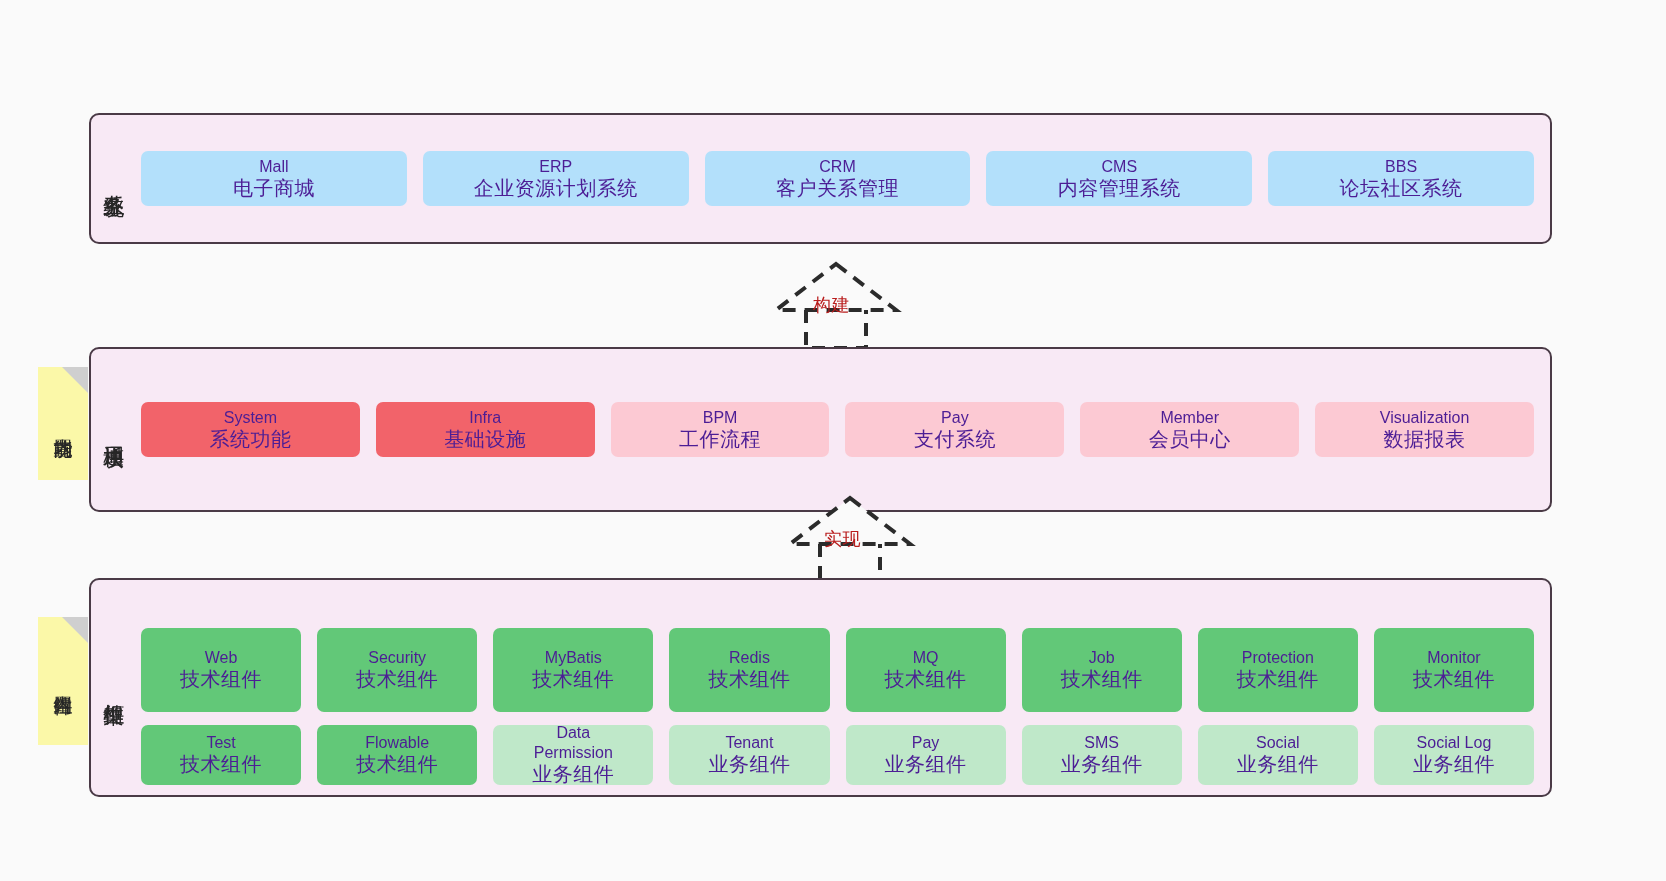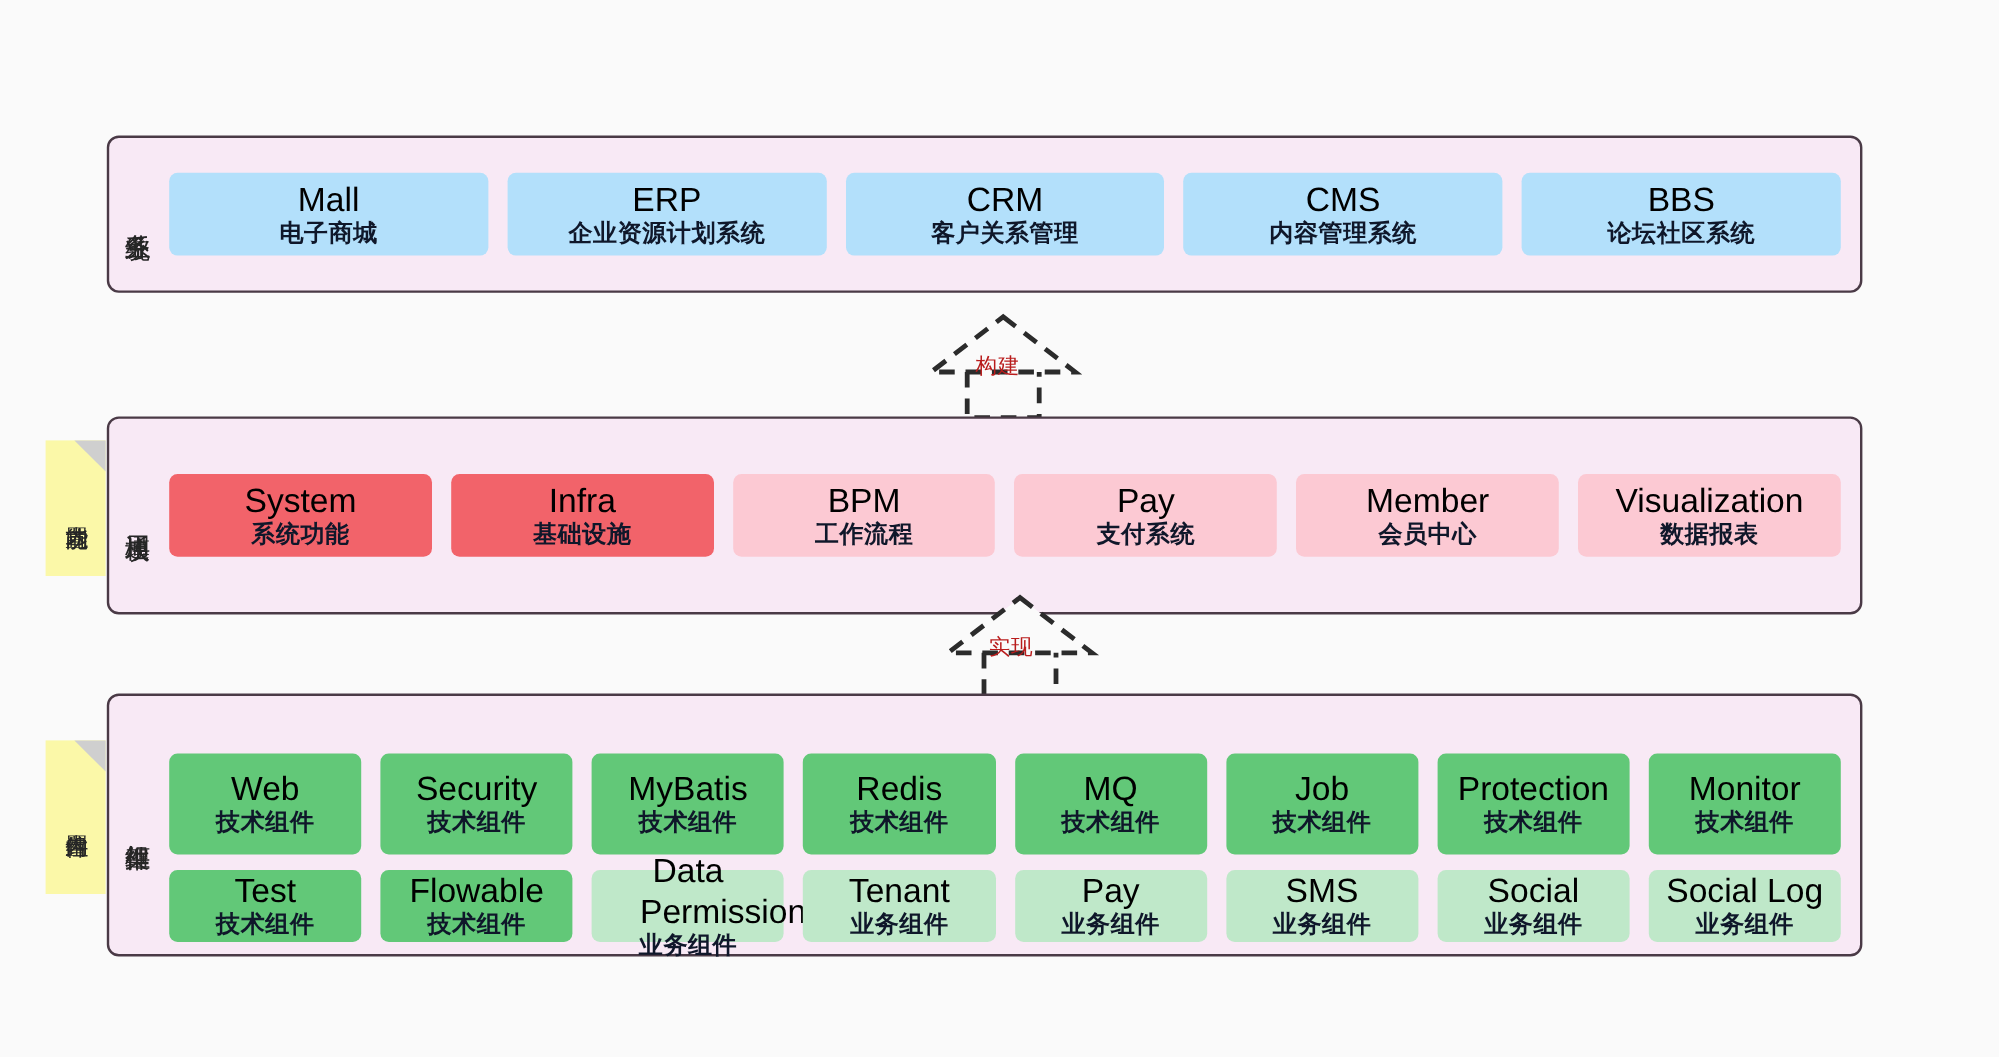--- a/index.html
+++ b/index.html
@@ -72,28 +72,27 @@
     display: flex;
     flex-direction: column;
     align-items: center;
     justify-content: center;
     text-align: center;
     box-sizing: border-box;
     padding: 6px 6px;
     line-height: 1.2;
   }
   .cell .en {
-    font-size: 28px;
-    color: #000000;
+    font-size: 16px;
+    color: #4c1d95;
   }
   .cell .cn {
     font-size: 20px;
-    color: #0f172a;
+    color: #4c1d95;
     letter-spacing: 0.5px;
-    font-weight: bold;
   }
 
   
   .c-blue      { background: #b3e0fb; }
   .c-red       { background: #f2636a; }
   .c-pink      { background: #fcc9d3; }
   .c-green     { background: #62c878; }
   .c-lightgreen{ background: #bfe8c9; }
 
   

